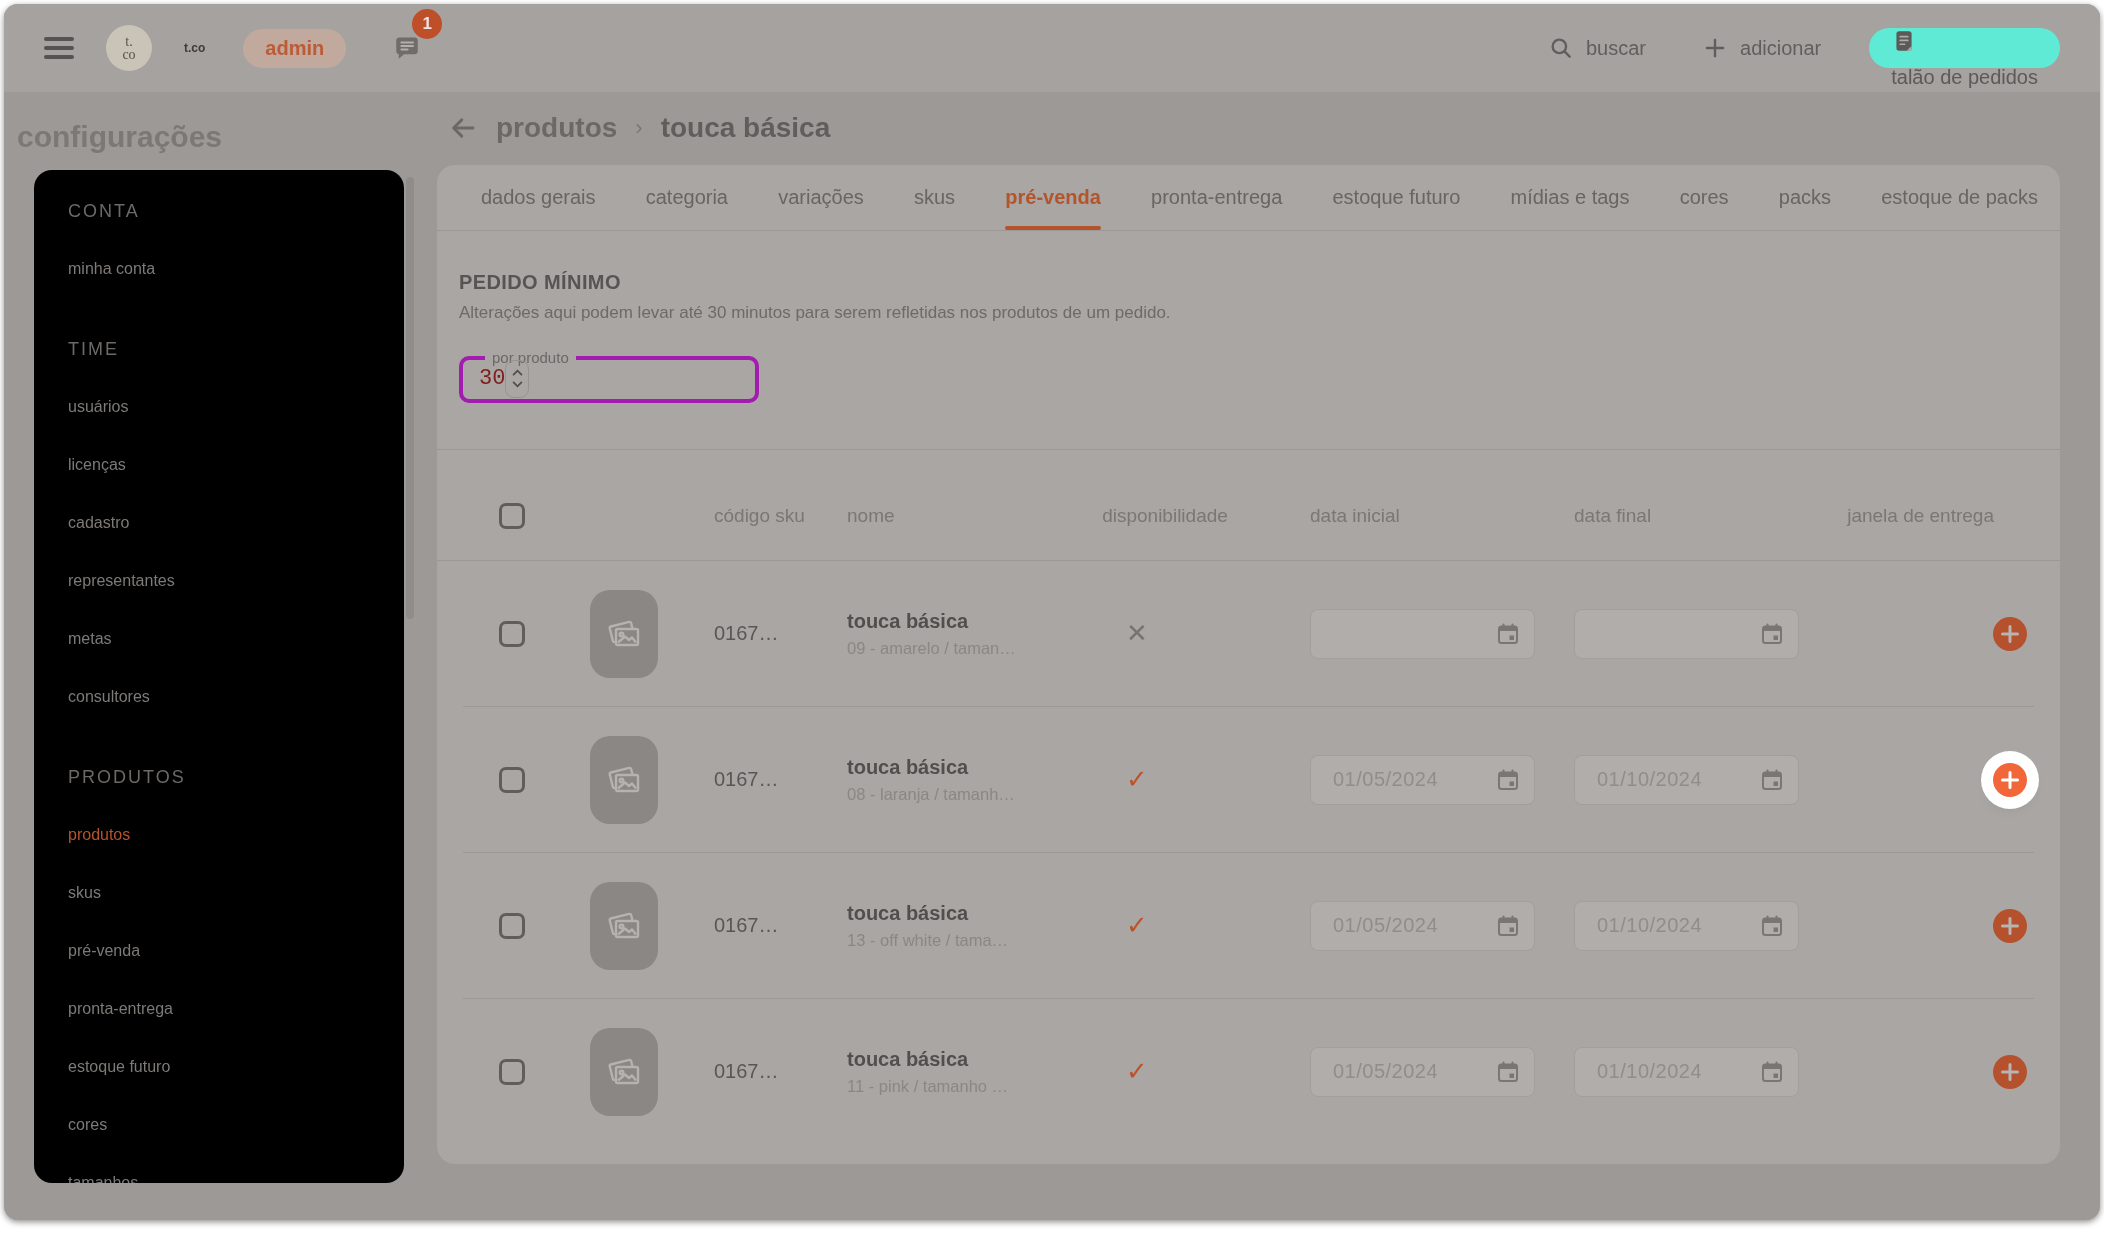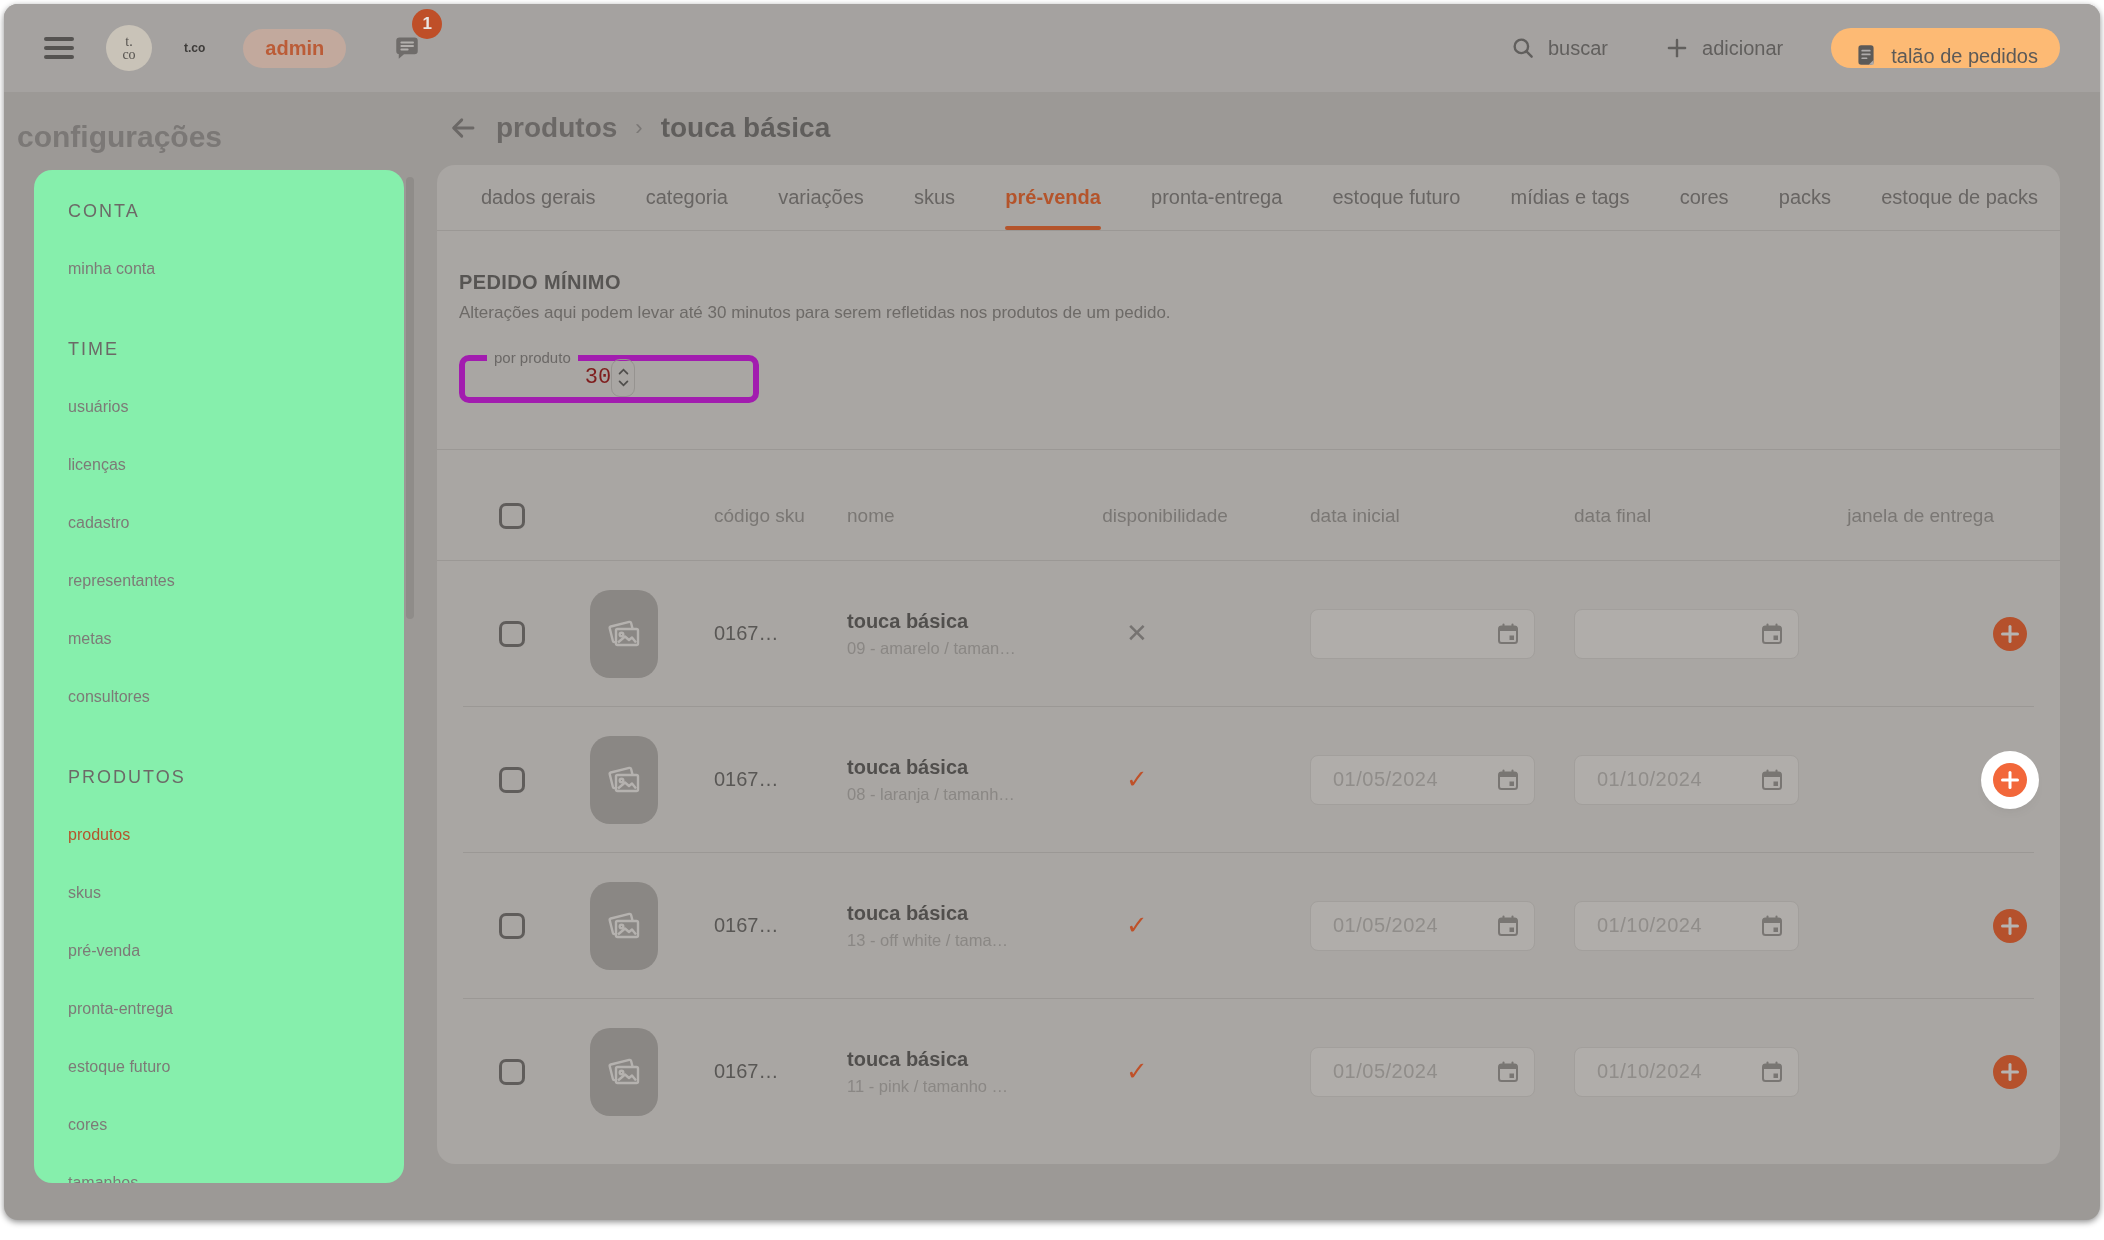--- a/index.html
+++ b/index.html
@@ -32,30 +32,30 @@
   .chat { margin-left:46px; position:relative; width:30px; height:30px; }
   .notif {
     position:absolute; top:-24px; right:-20px; width:30px; height:30px; border-radius:50%;
     background:#bf4f28; color:#e9e6e3; font-size:17px; font-weight:700;
     display:flex; align-items:center; justify-content:center;
   }
   .tb-action { display:flex; align-items:center; gap:12px; font-size:20px; color:#615f5d; cursor:pointer; }
   .tb-search { margin-left:auto; }
   .tb-add { margin-left:56px; }
   .orderpad {
-    margin-left:48px; height:40px; background:#fdba74; border-radius:20px;
-    display:flex; align-items:flex-end; gap:12px; padding:0 22px; font-size:20px; color:#5c5a58; cursor:pointer;
+    margin-left:48px; height:40px; background:#5eead4; border-radius:20px;
+    display:flex; align-items:flex-start; gap:12px; padding:0 22px; font-size:20px; color:#5c5a58; cursor:pointer;flex-direction:column;
   }
 
   
   .content { display:flex; height:1128px; }
   .sidebar { width:433px; flex:none; position:relative; }
   .sidebar h1 { margin:28px 0 0 13px; font-size:30px; font-weight:600; color:#7b7876; }
   .side-card {
-    margin:16px 0 0 30px; width:370px; height:1013px; background:#86efac;
+    margin:16px 0 0 30px; width:370px; height:1013px; background:#000000;
     border-radius:18px; padding:12px 0 0 34px; overflow:hidden;
   }
   .side-entry { height:58px; display:flex; align-items:center; }
   .sec-gap { margin-top:22px; }
   .sec-header { font-size:18px; letter-spacing:2px; color:#6c6967; }
   .side-item { font-size:16px; color:#7d7a77; cursor:pointer; }
   .side-item.active { color:#b4552c; }
   .side-scrollbar { position:absolute; left:402px; top:85px; width:8px; height:442px; border-radius:4px; background:#8f8c89; }
 
   .main { flex:1; }
@@ -78,22 +78,22 @@
   .tab { display:flex; align-items:center; font-size:20px; color:#686563; cursor:pointer; position:relative; white-space:nowrap;margin-left:22px; }
   .tab.active { color:#b4542b; font-weight:600; }
   .tab.active::after { content:""; position:absolute; left:0; right:0; bottom:0; height:4px; border-radius:3px; background:#b4542b; }
 
   
   .pm { padding:40px 22px 46px; }
   .pm h2 { font-size:20px; font-weight:700; color:#575553; letter-spacing:0.4px; }
   .pm p { margin-top:9px; font-size:17px; color:#6d6a67; }
   .pm-fields { margin-top:26px; display:flex; gap:23px; }
   .pm-field {
-    width:300px; height:54px; border:6px solid #a21caf; border-radius:10px;
-    display:flex; align-items:center; justify-content:center; padding:0 14px 0 16px;
+    width:300px; height:54px; border:4px solid #a21caf; border-radius:10px;
+    display:flex; align-items:center; justify-content:flex-start; padding:0 14px 0 16px;
   }
   .pm-field legend { font-size:15px; color:#6b6866; padding:0 7px; margin-left:6px; }
   .pm-value { font-size:22px; color:#7f1d1d; position:relative; top:-4px;font-family:Liberation Mono, monospace; }
   .stepper {
     width:24px; height:38px; border:1px solid #969390; border-radius:9px;
     display:flex; flex-direction:column; align-items:center; justify-content:center; gap:5px;
     position:relative; top:-4px; cursor:pointer;
   }
 
   .hr { height:1px; background:#9b9895; }

